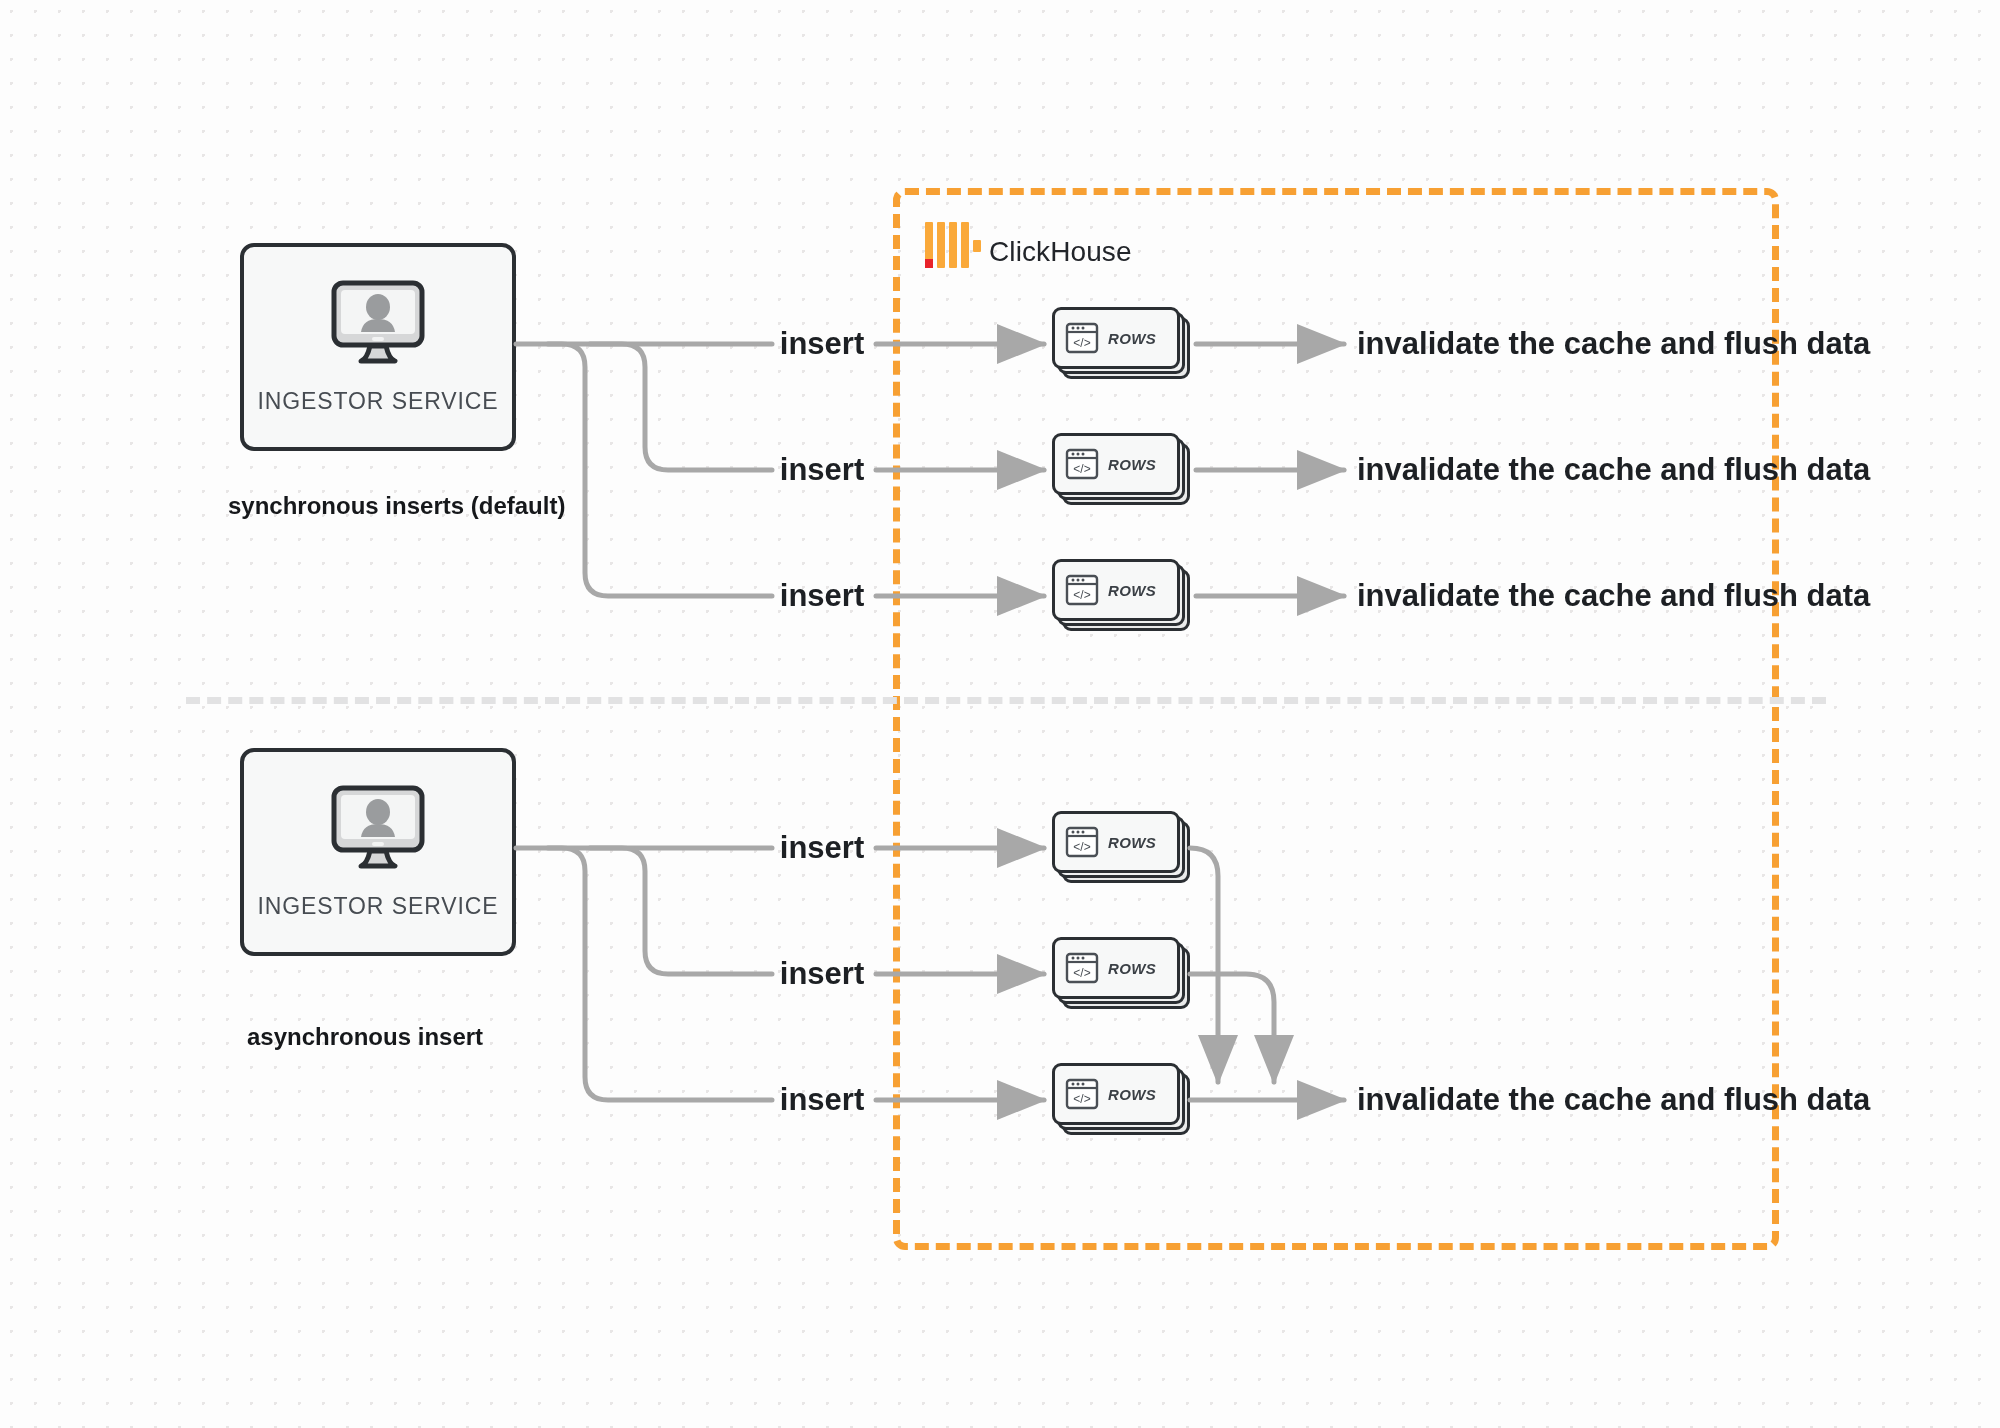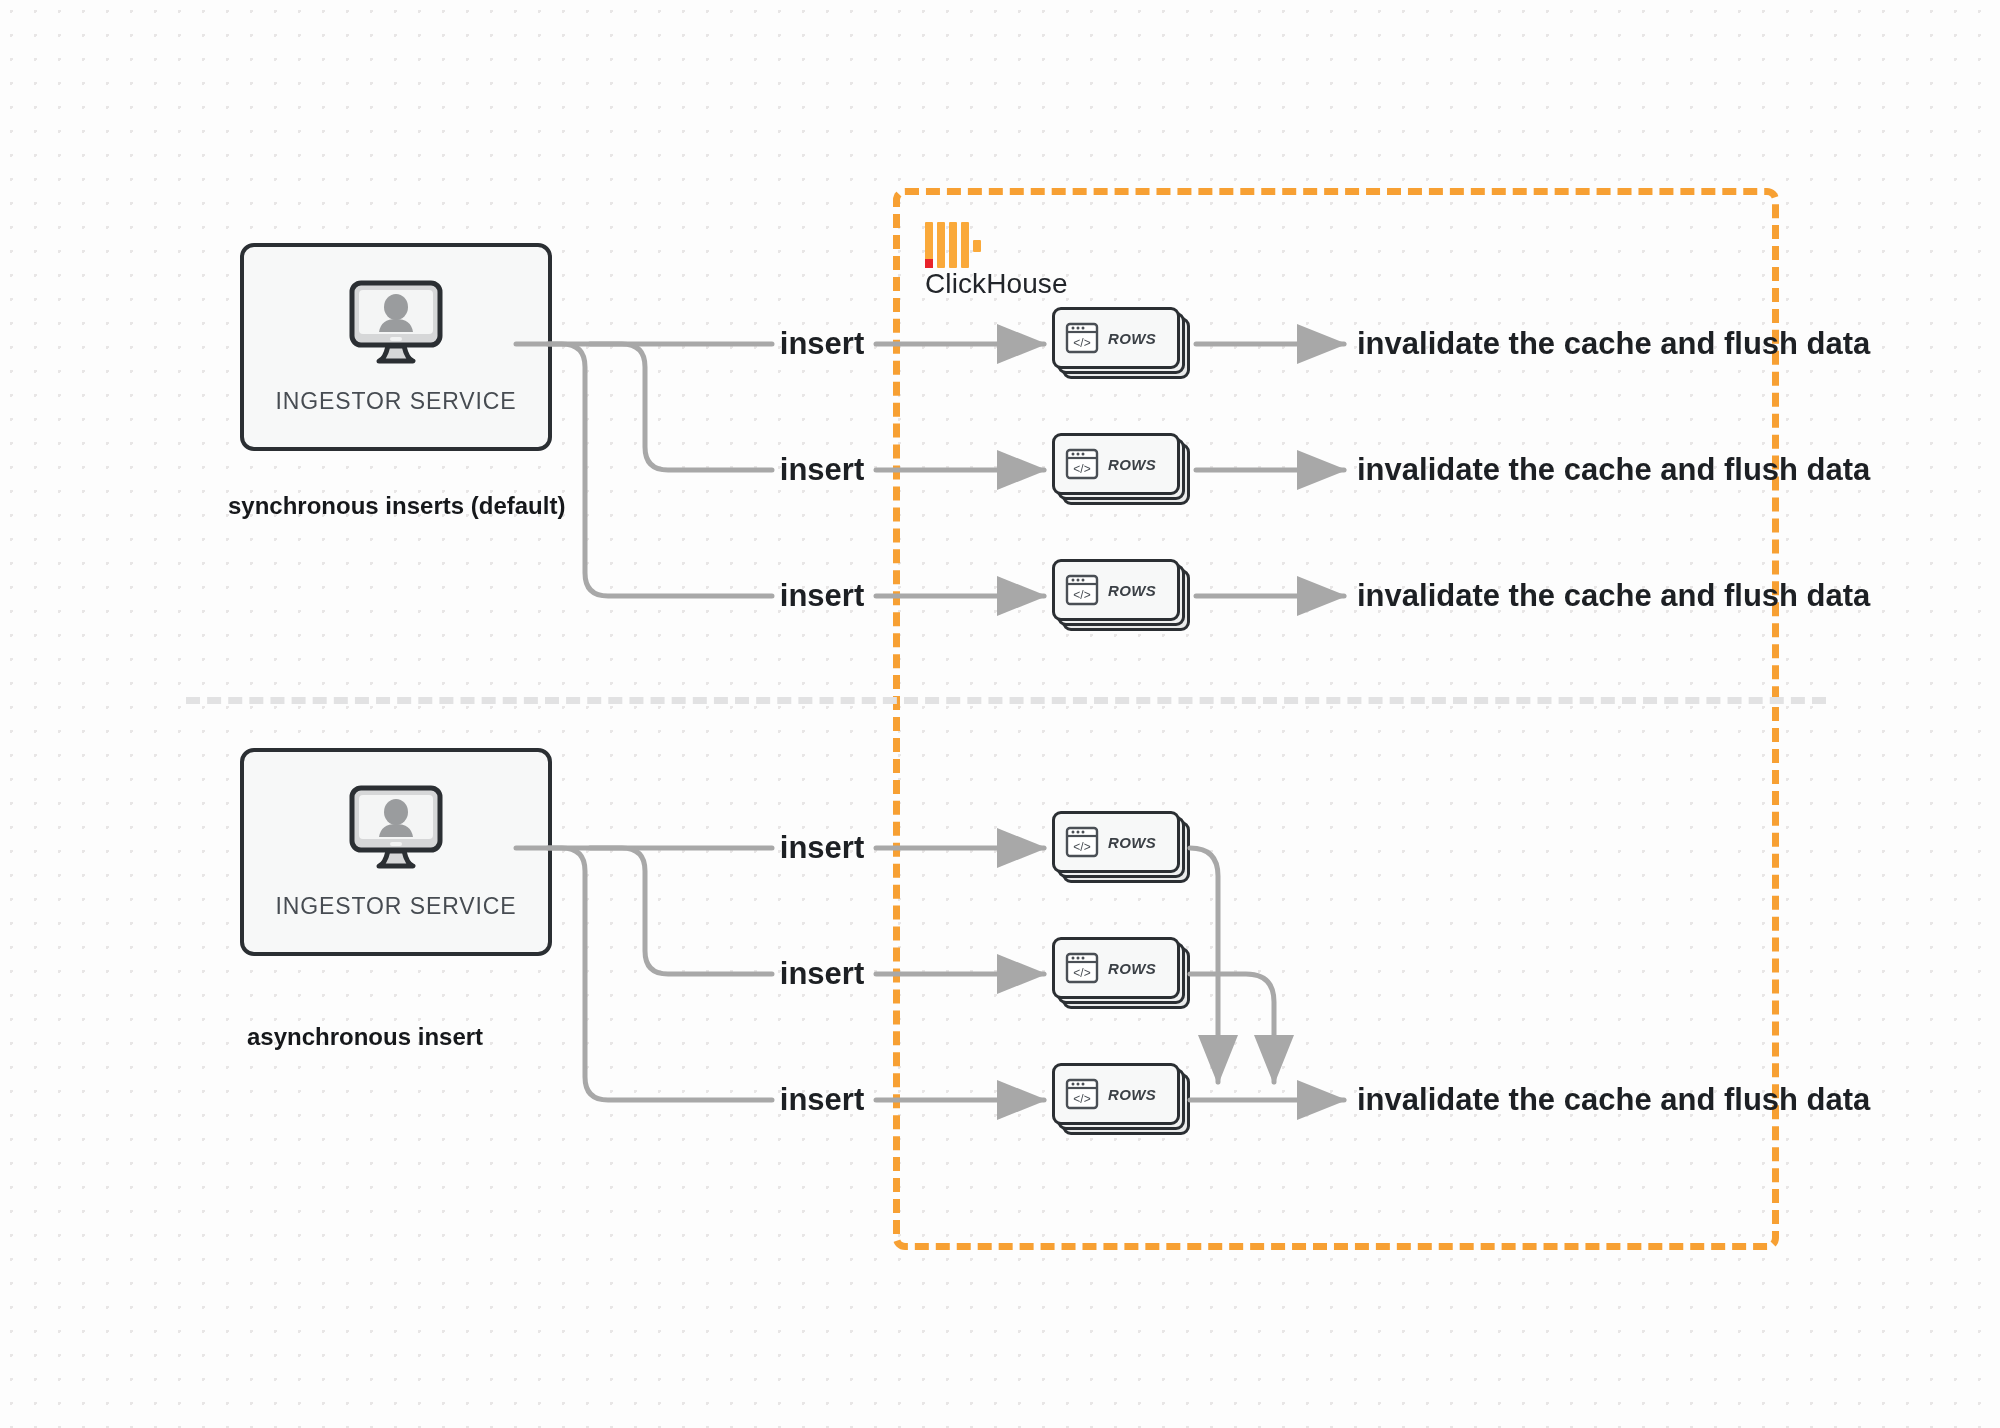--- a/index.html
+++ b/index.html
@@ -26,23 +26,22 @@
     position: absolute;
     border: 7px dashed #f7a033;
     border-radius: 12px;
     background: transparent;
   }
 
   
   .ch-brand {
     position: absolute;
     display: flex;
-    align-items: flex-start;
-    gap: 0;
-    flex-direction: column;
+    align-items: flex-end;
+    gap: 16px;
   }
   .ch-logo { position: relative; width: 48px; height: 46px; }
   .ch-logo .bar {
     position: absolute; top: 0; width: 8px; height: 46px;
     background: #faa93a; border-radius: 1px;
   }
   .ch-logo .b1 { left: 0; }
   .ch-logo .b2 { left: 12px; }
   .ch-logo .b3 { left: 24px; }
   .ch-logo .b4 { left: 36px; }
@@ -54,21 +53,21 @@
     position: absolute; left: 0; bottom: 0; width: 8px; height: 9px;
     background: #e8232a;
   }
   .ch-name {
     font-size: 28px; color: #22252a; letter-spacing: 0.1px; white-space: nowrap;
   }
 
   
   .ingestor {
     position: absolute;
-    width: 312px; height: 208px;
+    width: 276px; height: 208px;
     background: #f7f8f8;
     border: 4px solid #2b2f33;
     border-radius: 14px;
     display: flex; flex-direction: column;
     align-items: center; justify-content: center;
     gap: 22px;
   }
   .ingestor .label {
     font-size: 23px; color: #474c52; letter-spacing: 0.9px; white-space: nowrap;
   }

